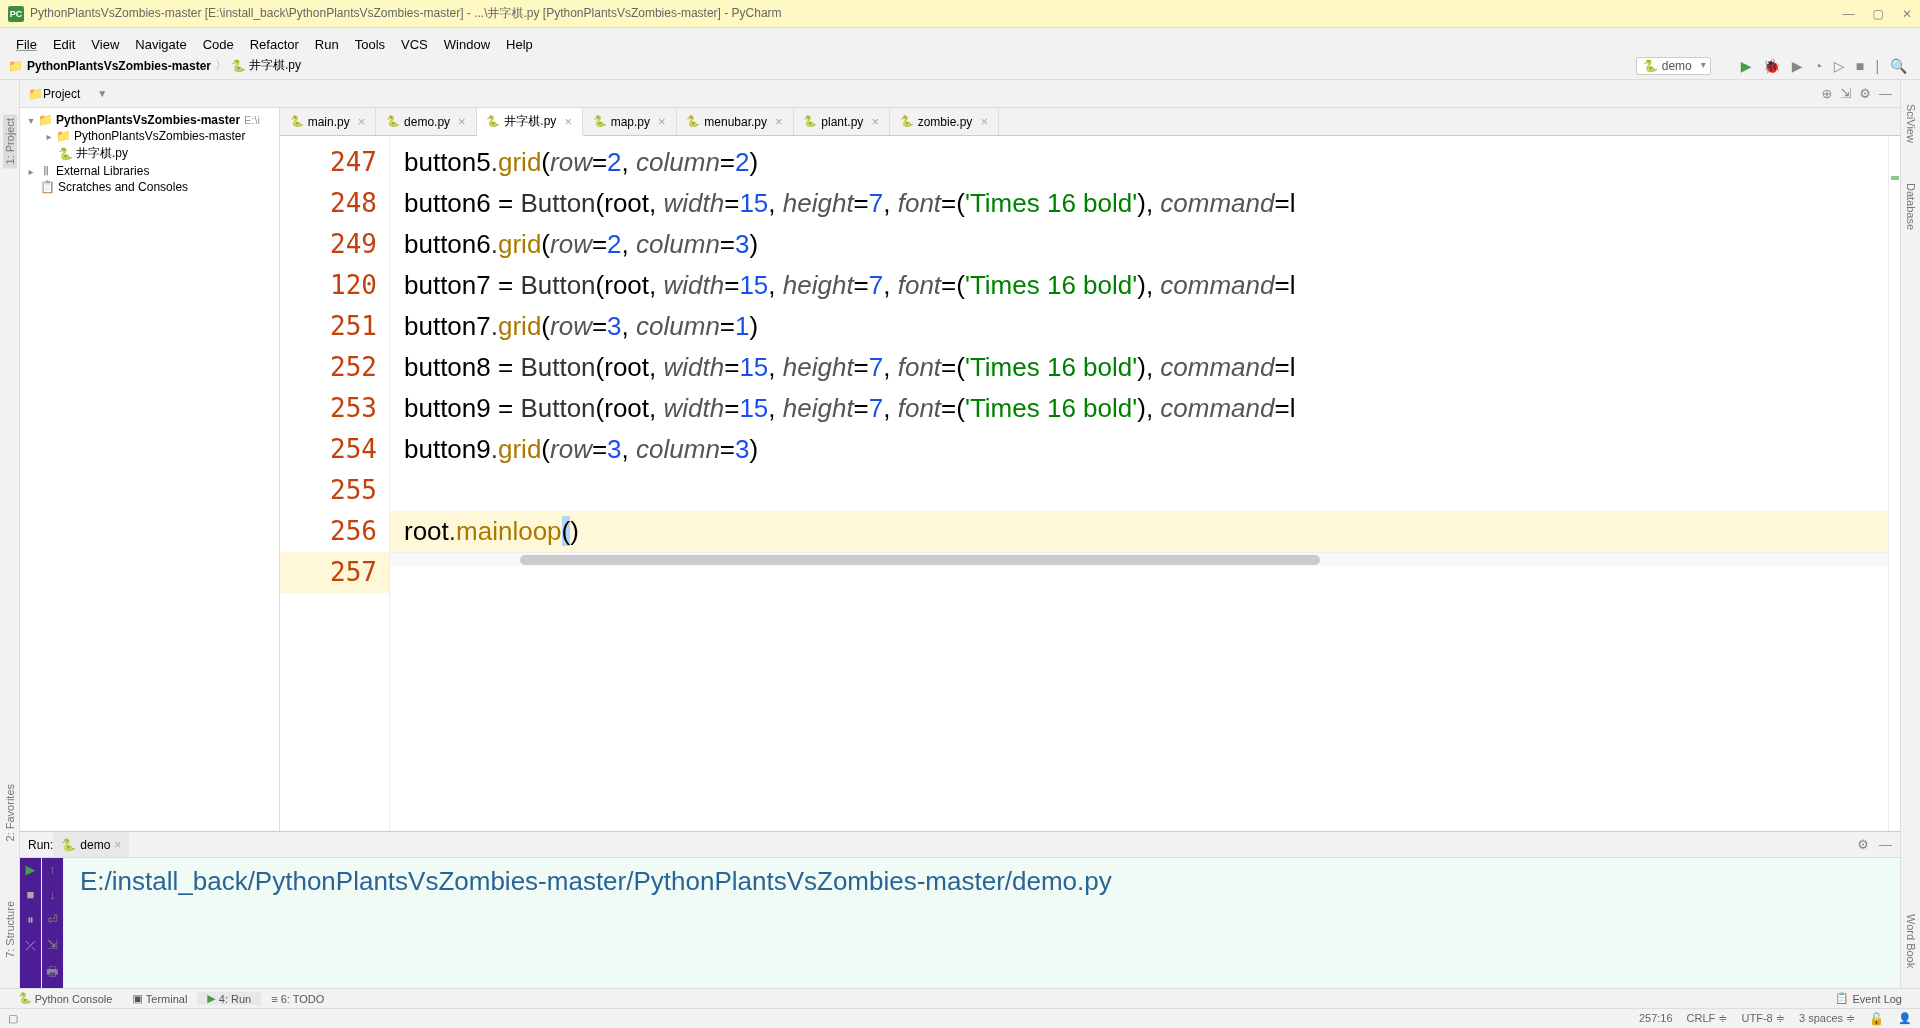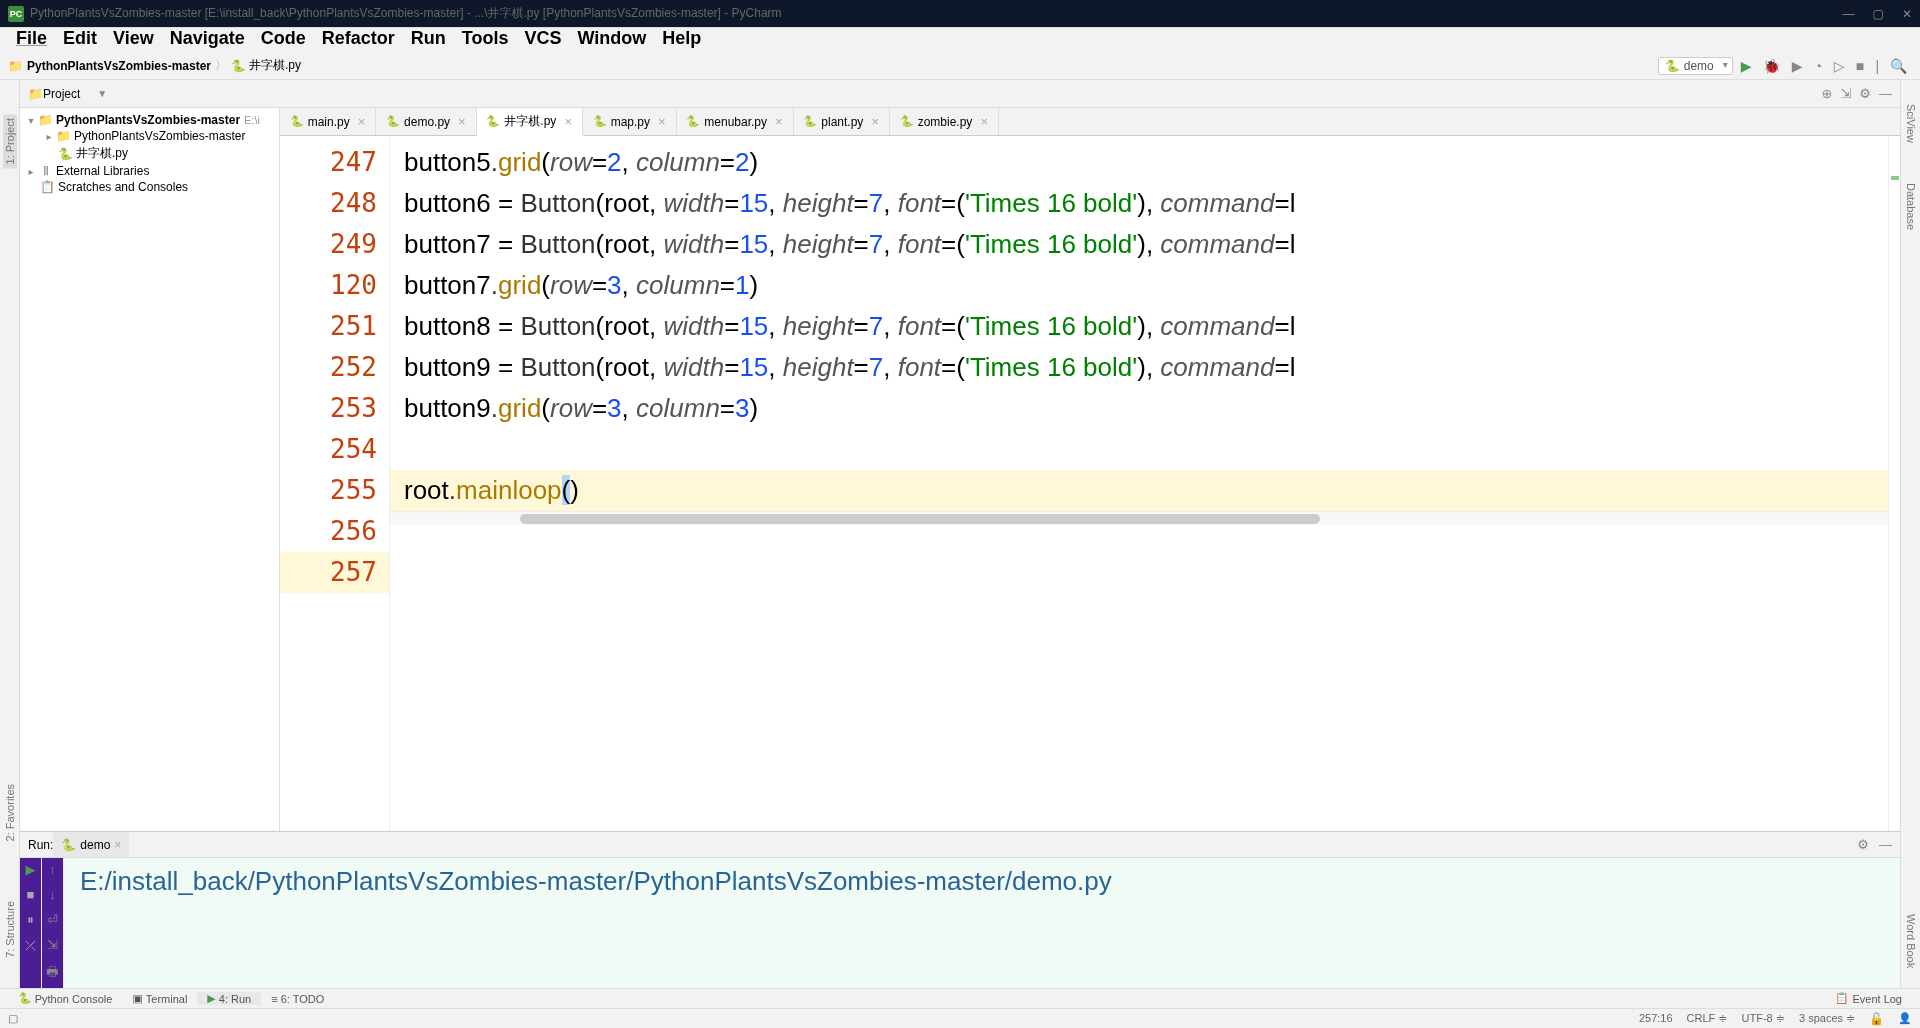--- a/index.html
+++ b/index.html
@@ -1,32 +1,32 @@
 <!DOCTYPE html>
 <html><head>
 <meta charset="utf-8">
 <style>
 * { margin: 0; padding: 0; box-sizing: border-box; font-family: "Segoe UI", Arial, sans-serif; }
 body { background: #f2f2f2; overflow: hidden; width: 1920px; height: 1028px; }
 
-.titlebar { height: 28px; background: #0f172a; display: flex; align-items: center; padding: 0 8px; font-size: 12px; color: #666; border-bottom: 1px solid #ddd; }
+.titlebar { height: 28px; background: #fef9c3; display: flex; align-items: center; padding: 0 8px; font-size: 12px; color: #666; border-bottom: 1px solid #ddd; }
 .titlebar .icon { width: 16px; height: 16px; background: #3d8e3d; margin-right: 6px; display:inline-flex; align-items:center; justify-content:center; color:#fff; font-size:9px; font-weight:bold; border-radius:2px; }
 .titlebar .window-controls { margin-left: auto; display: flex; gap: 18px; color:#888; }
 .titlebar .window-controls span { cursor: pointer; }
 
-.menubar { height: 24px; display: flex; align-items: flex-start; padding: 0 8px; font-size: 18px; background: #f2f2f2; font-weight: bold; }
+.menubar { height: 24px; display: flex; align-items: flex-end; padding: 0 8px; font-size: 13px; background: #f2f2f2; }
 .menubar span { padding: 0 8px; cursor: pointer; }
 .menubar span:first-child { text-decoration: underline; text-decoration-color: #999; }
 
 .navbar { height: 28px; display: flex; align-items: center; padding: 0 8px; font-size: 12px; background: #f2f2f2; border-bottom: 1px solid #ddd; }
 .navbar .folder-icon { color:#8a8a6a; margin-right:4px; }
 .navbar .proj-name { font-weight: bold; }
 .navbar .sep { margin: 0 4px; color: #999; }
 .navbar .py-icon { color:#3572a5; margin-right:3px; }
-.navbar .right { margin-left: auto; display: flex; align-items: center; gap: 4px; }
+.navbar .right { margin-left: auto; display: flex; align-items: center; gap: 26px; }
 .run-config { border: 1px solid #ccc; padding: 1px 18px 1px 6px; background: #fff; font-size: 12px; color:#555; border-radius:2px; position:relative; }
 .run-config::after { content:"▾"; position:absolute; right:4px; font-size:10px; color:#888; }
 .toolbar-icons span { padding: 0 4px; font-size: 14px; cursor: pointer; }
 .toolbar-icons .run { color: #4a9c4a; }
 .toolbar-icons .debug { color: #4a9c4a; }
 .toolbar-icons .grey { color: #888; }
 .toolbar-icons .search { color:#555; }
 
 .mainrow { display: flex; height: calc(100% - 28px - 24px - 28px - 20px - 20px); }
 
@@ -252,20 +252,21 @@
               <div>254</div>
               <div>255</div>
               <div>256</div>
               <div class="current-ln">257</div>
             </div>
           <div class="code-wrapper">
             <div class="code" id="code">
               <div class="highlight-circle"></div>
             <div class="line"><span class="">button5</span><span class="dot">.</span><span class="fn">grid</span><span class="">(</span><span class="param">row</span><span class="">=</span><span class="num">2</span><span class="">, </span><span class="param">column</span><span class="">=</span><span class="num">2</span><span class="">)</span></div>
                 <div class="line"><span class="">button6 = </span><span class="cls">Button</span><span class="">(</span><span class="">root</span><span class="">, </span><span class="param">width</span><span class="">=</span><span class="num">15</span><span class="">, </span><span class="param">height</span><span class="">=</span><span class="num">7</span><span class="">, </span><span class="param">font</span><span class="">=</span><span class="">(</span><span class="str">'Times 16 bold'</span><span class="">)</span><span class="">, </span><span class="param">command</span><span class="">=</span><span class="">l</span></div>
+                <div class="line"><span class="">button6</span><span class="dot">.</span><span class="fn">grid</span><span class="">(</span><span class="param">row</span><span class="">=</span><span class="num">2</span><span class="">, </span><span class="param">column</span><span class="">=</span><span class="num">3</span><span class="">)</span></div>
                 <div class="line"><span class="">button7 = </span><span class="cls">Button</span><span class="">(</span><span class="">root</span><span class="">, </span><span class="param">width</span><span class="">=</span><span class="num">15</span><span class="">, </span><span class="param">height</span><span class="">=</span><span class="num">7</span><span class="">, </span><span class="param">font</span><span class="">=</span><span class="">(</span><span class="str">'Times 16 bold'</span><span class="">)</span><span class="">, </span><span class="param">command</span><span class="">=</span><span class="">l</span></div>
                 <div class="line"><span class="">button7</span><span class="dot">.</span><span class="fn">grid</span><span class="">(</span><span class="param">row</span><span class="">=</span><span class="num">3</span><span class="">, </span><span class="param">column</span><span class="">=</span><span class="num">1</span><span class="">)</span></div>
                 <div class="line"><span class="">button8 = </span><span class="cls">Button</span><span class="">(</span><span class="">root</span><span class="">, </span><span class="param">width</span><span class="">=</span><span class="num">15</span><span class="">, </span><span class="param">height</span><span class="">=</span><span class="num">7</span><span class="">, </span><span class="param">font</span><span class="">=</span><span class="">(</span><span class="str">'Times 16 bold'</span><span class="">)</span><span class="">, </span><span class="param">command</span><span class="">=</span><span class="">l</span></div>
                 <div class="line"><span class="">button9 = </span><span class="cls">Button</span><span class="">(</span><span class="">root</span><span class="">, </span><span class="param">width</span><span class="">=</span><span class="num">15</span><span class="">, </span><span class="param">height</span><span class="">=</span><span class="num">7</span><span class="">, </span><span class="param">font</span><span class="">=</span><span class="">(</span><span class="str">'Times 16 bold'</span><span class="">)</span><span class="">, </span><span class="param">command</span><span class="">=</span><span class="">l</span></div>
                 <div class="line"><span class="">button9</span><span class="dot">.</span><span class="fn">grid</span><span class="">(</span><span class="param">row</span><span class="">=</span><span class="num">3</span><span class="">, </span><span class="param">column</span><span class="">=</span><span class="num">3</span><span class="">)</span></div>
                 <div class="line">&nbsp;</div>
                 <div class="line current"><span class="">root</span><span class="dot">.</span><span class="fn">mainloop</span><span class="sel">(</span><span class="">)</span></div>
               </div>
             <div class="hscroll">
                 <div class="thumb"></div>

